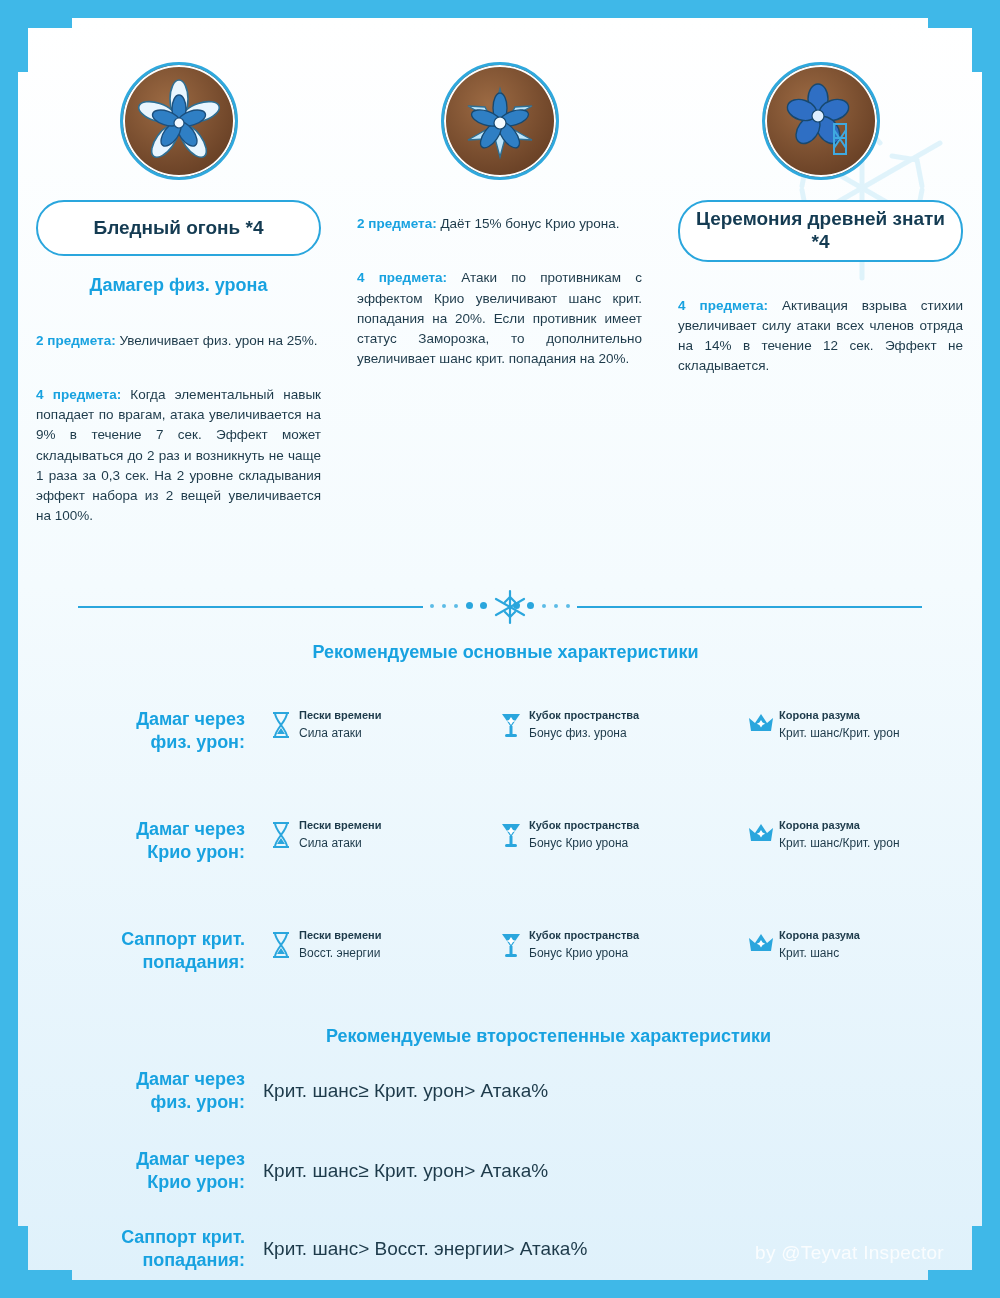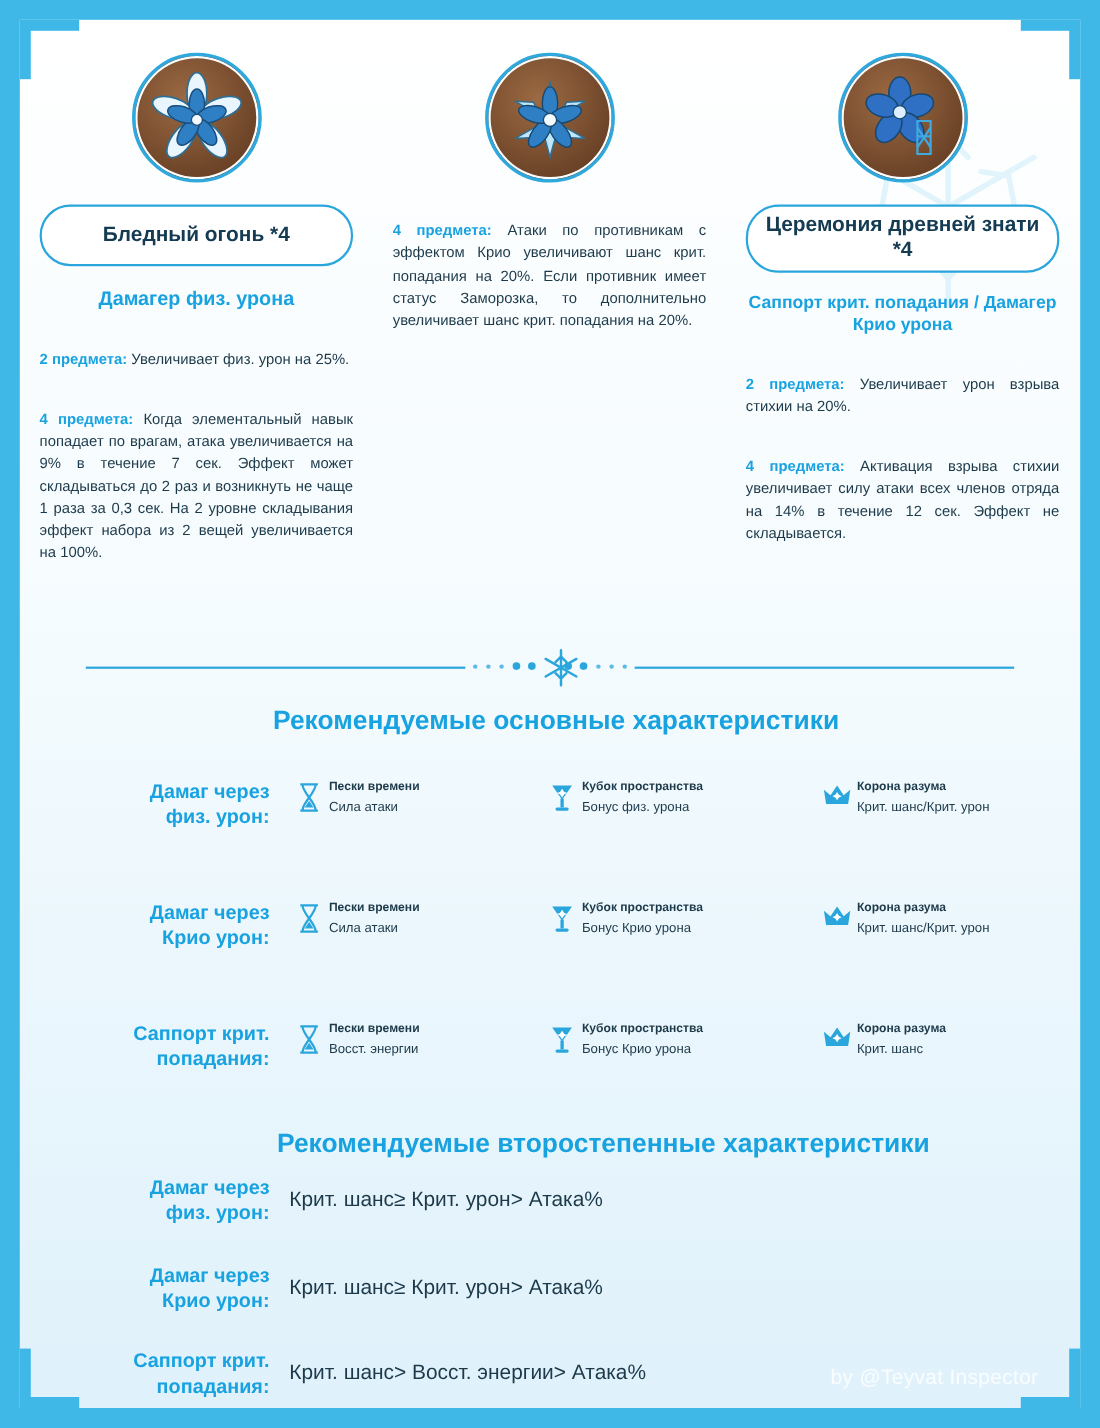--- a/index.html
+++ b/index.html
@@ -30,21 +30,21 @@
   .c-bl i:nth-child(2){left:0;bottom:0;width:10px;height:54px;}
   .c-br i:nth-child(1){right:0;bottom:0;width:54px;height:10px;}
   .c-br i:nth-child(2){right:0;bottom:0;width:10px;height:54px;}
 
   .snowdeco{
     position:absolute;right:20px;top:70px;width:200px;height:200px;
     opacity:.14;
   }
 
   
-  .cols{position:absolute;left:0;top:30px;width:964px;display:flex;}
+  .cols{position:absolute;left:0;top:44px;width:964px;display:flex;}
   .col{width:321px;box-sizing:border-box;padding:0 18px;}
   .art-wrap{display:flex;justify-content:center;}
   .art{
     width:112px;height:112px;border-radius:50%;
     background:radial-gradient(circle at 40% 35%,#9c6a43,#6d4428 70%,#5a3620 100%);
     border:3px solid #2fa8dd;
     display:flex;align-items:center;justify-content:center;
     box-shadow:0 0 0 2px #ffffff inset;
   }
   .art svg{display:block;}
@@ -73,21 +73,21 @@
   .divider .ln{position:absolute;top:12px;height:2px;background:#2aa6dd;}
   .divider .ln.l{left:0;width:345px;}
   .divider .ln.r{right:0;width:345px;}
   .divider .dot{position:absolute;top:8px;width:7px;height:7px;border-radius:50%;background:#2aa6dd;}
   .divider .dot.sm{top:10px;width:4px;height:4px;opacity:.75;}
   .divider .flake{position:absolute;left:414px;top:-5px;}
 
   
   .h-main{
     position:absolute;left:0;width:975px;text-align:center;
-    font-size:24px;font-weight:bold;color:#18a2e0;
+    font-size:18px;font-weight:bold;color:#18a2e0;
   }
   #hMain1{top:624px;}
   #hMain2{top:1008px;margin-left:43px;}
 
   
   .mrow{position:absolute;left:60px;width:860px;display:flex;align-items:flex-start;}
   .mrow .lbl{
     width:185px;text-align:right;padding-right:18px;box-sizing:border-box;
     font-size:18px;font-weight:bold;color:#18a2e0;line-height:1.25;
   }
@@ -203,20 +203,23 @@
                 <ellipse cx="9" cy="12" rx="7" ry="15" transform="rotate(144 9 12)"></ellipse>
                 <ellipse cx="-9" cy="12" rx="7" ry="15" transform="rotate(216 -9 12)"></ellipse>
                 <ellipse cx="-14" cy="-5" rx="7" ry="15" transform="rotate(288 -14 -5)"></ellipse>
               </g>
               <circle cx="0" cy="0" r="6" fill="#f4fbff" stroke="#17486f" stroke-width="1.2"></circle>
             </g>
           </svg>
         </div>
       </div>
       <div class="para">
+        <span class="pc">2 предмета:</span><span> Даёт 15% бонус Крио урона.</span>
+      </div>
+      <div class="para">
         <span class="pc">4 предмета:</span><span> Атаки по противникам с эффектом Крио увеличивают шанс крит. попадания на 20%. Если противник имеет статус Заморозка, то дополнительно увеличивает шанс крит. попадания на 20%.</span>
       </div>
     </div>
 
     <div class="col">
       <div class="art-wrap">
         <div class="art">
           <svg width="86" height="86" viewBox="0 0 86 86">
             <g transform="translate(40,38)">
               <g fill="#2f6fc4" stroke="#17486f" stroke-width="1.4">
@@ -230,24 +233,20 @@
             </g>
             <g stroke="#3fa9e0" stroke-width="2" fill="none">
               <path d="M56 46 L68 46 L68 76 L56 76 Z"></path>
               <path d="M56 52 L68 70 M68 52 L56 70 M56 60 L68 60"></path>
             </g>
           </svg>
         </div>
       </div>
       <div class="namebox">
         <span>Церемония древней знати *4</span>
-      </div>
-      <div class="role small">Саппорт крит. попадания / Дамагер Крио урона</div>
-      <div class="para">
-        <span class="pc">2 предмета:</span><span> Увеличивает урон взрыва стихии на 20%.</span>
       </div>
       <div class="para">
         <span class="pc">4 предмета:</span><span> Активация взрыва стихии увеличивает силу атаки всех членов отряда на 14% в течение 12 сек. Эффект не складывается.</span>
       </div>
     </div>
   </div>
 
   <div class="divider">
     <div class="ln l"></div>
     <div class="ln r"></div>

